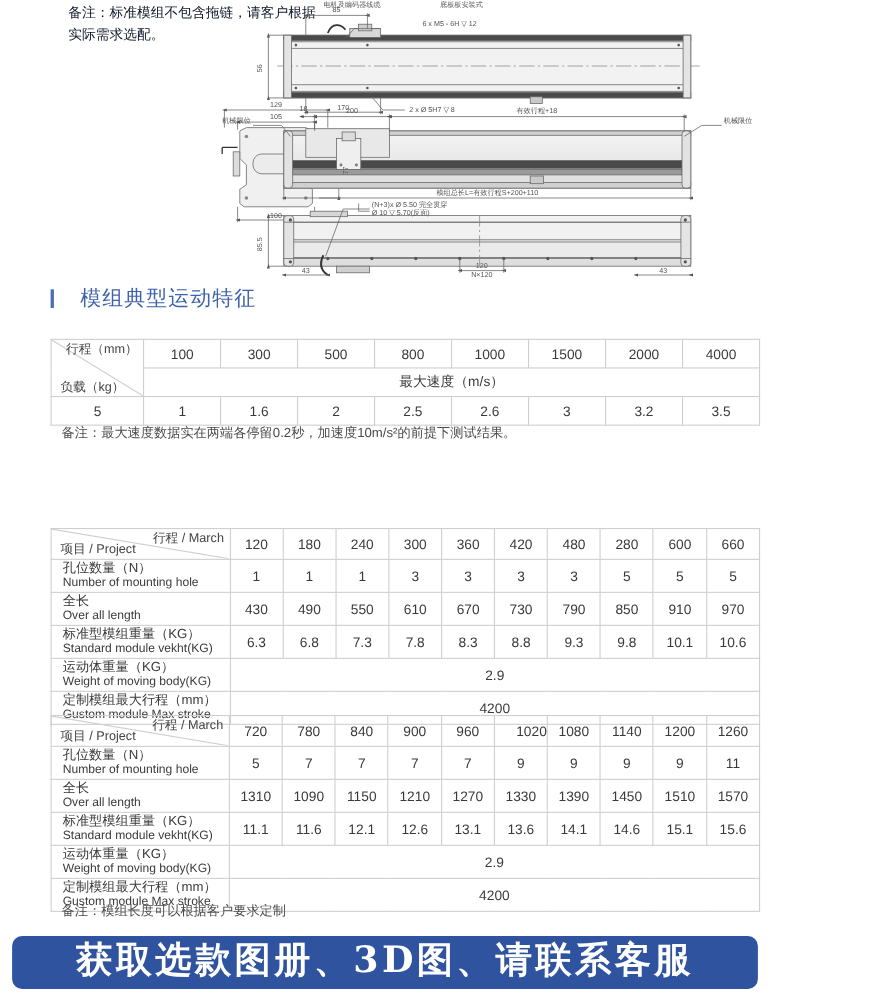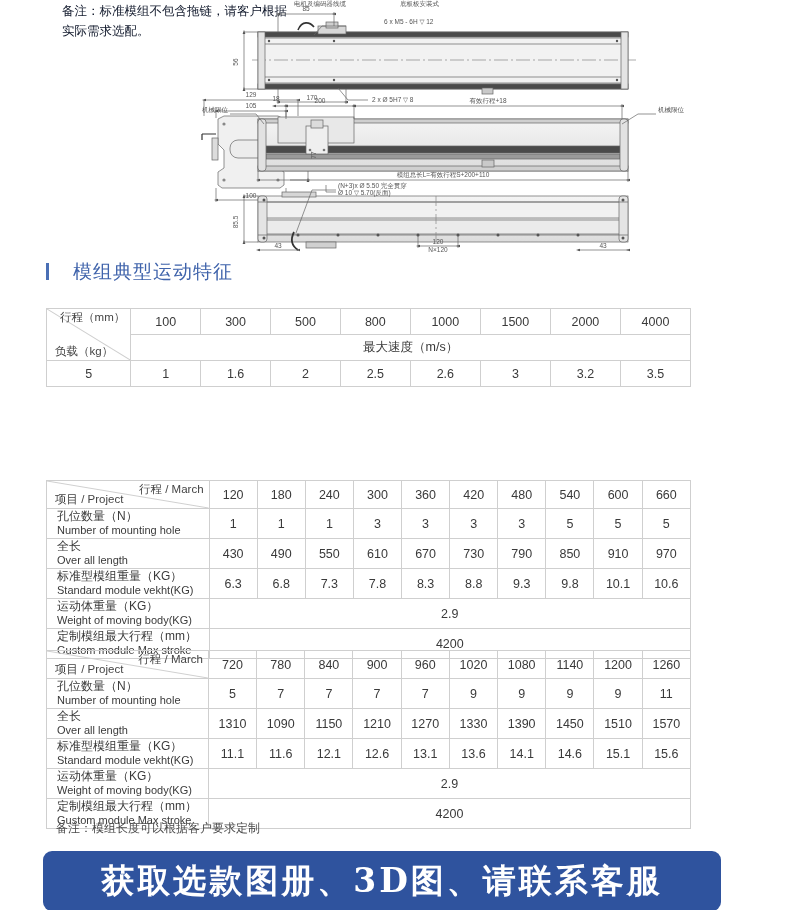--- a/index.html
+++ b/index.html
@@ -46,23 +46,23 @@
   }
   .diag .tr{position:absolute;right:5px;top:1px;font-size:11.5px;white-space:nowrap;}
   .diag .bl{position:absolute;left:8px;bottom:1px;font-size:11.5px;white-space:nowrap;}
 
   .note{
     position:absolute;font-size:12px;color:#4a4a4a;left:56px;
   }
 
   
   .banner{
-    position:absolute;left:43px;top:851px;width:678px;height:60px;
+    position:absolute;left:11px;top:851px;width:678px;height:48px;
     background:#2f539e;border-radius:9px;
-    display:flex;align-items:center;justify-content:center;
+    display:flex;align-items:flex-start;justify-content:center;
   }
   .banner span{
     color:#ffffff;font-size:33px;font-weight:bold;letter-spacing:3px;
     font-family:"DejaVu Serif","Liberation Serif",serif;
   }
 </style>
 </head>
 <body>
 
 <div class="page">
@@ -288,40 +288,41 @@
       <td class="num">2</td>
       <td class="num">2.5</td>
       <td class="num">2.6</td>
       <td class="num">3</td>
       <td class="num">3.2</td>
       <td class="num">3.5</td>
     </tr>
   </tbody>
     </table>
 
+  <div class="note" style="top:385px;">备注：最大速度数据实在两端各停留0.2秒，加速度10m/s²的前提下测试结果。</div>
 
 
   <table style="left:46px;top:480px;width:645px;">
     <tbody>
         <tr>
       <td class="diag" style="width:165px;height:27px;">
         <svg class="ln" viewBox="0 0 165 27" preserveAspectRatio="none">
           <line x1="0" y1="0" x2="165" y2="27" stroke="#cfcfcf" stroke-width="1"></line>
         </svg>
         <span class="tr">行程 / March</span>
         <span class="bl">项目 / Project</span>
       </td>
       <td class="num" style="width:48px;">120</td>
       <td class="num" style="width:48px;">180</td>
       <td class="num" style="width:48px;">240</td>
       <td class="num" style="width:48px;">300</td>
       <td class="num" style="width:48px;">360</td>
       <td class="num" style="width:48px;">420</td>
       <td class="num" style="width:48px;">480</td>
-      <td class="num" style="width:48px;">540</td>
+      <td class="num" style="width:48px;">280</td>
       <td class="num" style="width:48px;">600</td>
       <td class="num" style="width:48px;">660</td>
     </tr>
     <tr>
       <td class="lbl" style="height:29px;">
         <span class="cn">孔位数量（N）</span>
         <span class="en">Number of mounting hole</span>
       </td>
       <td class="num">1</td>
       <td class="num">1</td>
@@ -391,21 +392,21 @@
           <line x1="0" y1="0" x2="165" y2="27" stroke="#cfcfcf" stroke-width="1"></line>
         </svg>
         <span class="tr">行程 / March</span>
         <span class="bl">项目 / Project</span>
       </td>
       <td class="num" style="width:48px;">720</td>
       <td class="num" style="width:48px;">780</td>
       <td class="num" style="width:48px;">840</td>
       <td class="num" style="width:48px;">900</td>
       <td class="num" style="width:48px;">960</td>
-      <td class="num" style="width:48px;">1020</td>
+      <td class="num" style="width:48px;text-align:right;">1020</td>
       <td class="num" style="width:48px;">1080</td>
       <td class="num" style="width:48px;">1140</td>
       <td class="num" style="width:48px;margin-top:27px;">1200</td>
       <td class="num" style="width:48px;">1260</td>
     </tr>
     <tr>
       <td class="lbl" style="height:29px;">
         <span class="cn">孔位数量（N）</span>
         <span class="en">Number of mounting hole</span>
       </td>

